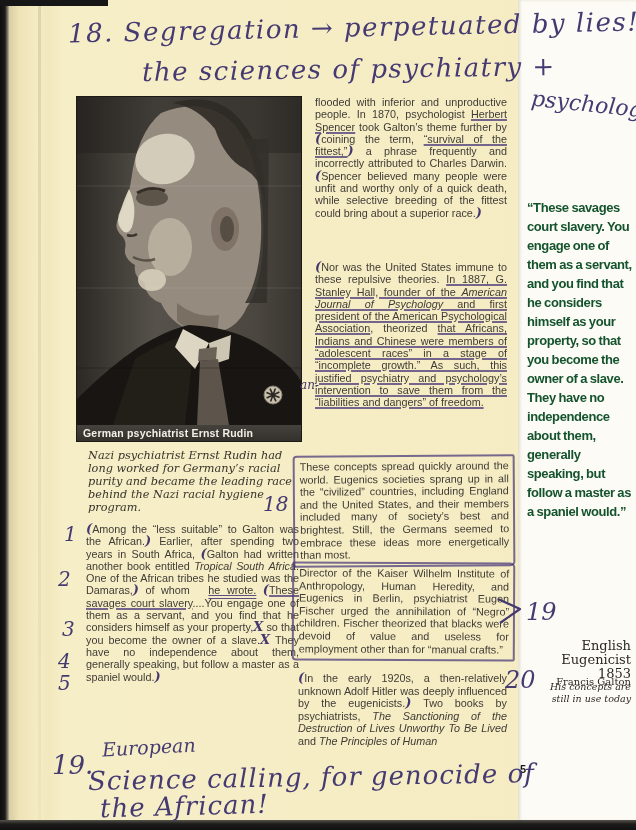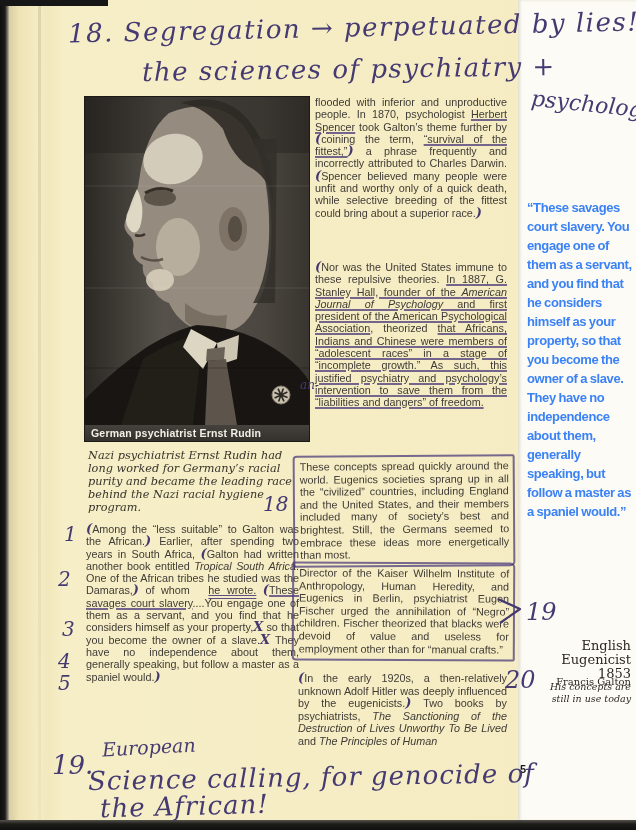--- a/index.html
+++ b/index.html
@@ -22,31 +22,31 @@
   .it{font-style:italic;}
   .pen-u{text-decoration:underline;text-decoration-color:rgba(66,49,118,.72);text-decoration-thickness:1.5px;}
   .pen-uu{text-decoration:underline double rgba(66,49,118,.85);margin-left:12px;}
   .pen-mark{color:#45386f;font-family:"DejaVu Serif",serif;font-style:italic;font-weight:bold;font-size:1.2em;}
 
   
   .pen-box{border:2px solid rgba(66,49,118,.7);border-radius:4px 2px 5px 2px;padding:3px 4px 4px 5px;transform:rotate(-.4deg);}
   .pen-box2{border:2px solid rgba(66,49,118,.7);border-radius:2px 5px 2px 4px;padding:3px 4px 4px 5px;transform:rotate(.3deg);}
 
   
-  .photo{left:84px;top:96px;width:226px;height:346px;margin:0;border:1px solid #1c1a18;box-sizing:border-box;background:#d946ef;}
+  .photo{left:76px;top:96px;width:226px;height:346px;margin:0;border:1px solid #1c1a18;box-sizing:border-box;background:#d946ef;}
   .photo svg{display:block;}
   .photo-bar{height:16px;background:linear-gradient(180deg,#45413c,#34312d);color:#f3f0e8;
              font-weight:bold;font-size:10.5px;line-height:16px;padding-left:6px;letter-spacing:.2px;}
 
   
   .caption{left:88px;top:449px;width:208px;color:#37332b;font-family:"DejaVu Serif",serif;
            font-style:italic;font-size:11.3px;line-height:13px;}
 
   
-  .pullquote{left:527px;top:198px;width:106px;color:#3b82f6;font-weight:bold;font-size:13px;
+  .pullquote{left:527px;top:198px;width:106px;color:#14532d;font-weight:bold;font-size:13px;
              line-height:19px;letter-spacing:-.4px;word-spacing:-.5px;}
   .attr{right:5px;text-align:right;color:#2c2823;font-family:"DejaVu Serif",serif;}
   .attr-name{top:648px;font-size:10px;margin-top:28px;}
   .attr-sub{font-size:13px;}
   .attr-note{top:681px;font-size:9.5px;font-style:italic;line-height:11.5px;width:95px;}
   .pageno{left:520px;top:763px;font-weight:bold;font-size:11px;color:#1d1b18;}
 
   
   .hw{font-family:"DejaVu Serif",serif;font-style:italic;color:#453a72;white-space:nowrap;}
   .hw-big{font-size:26px;letter-spacing:1.5px;}

